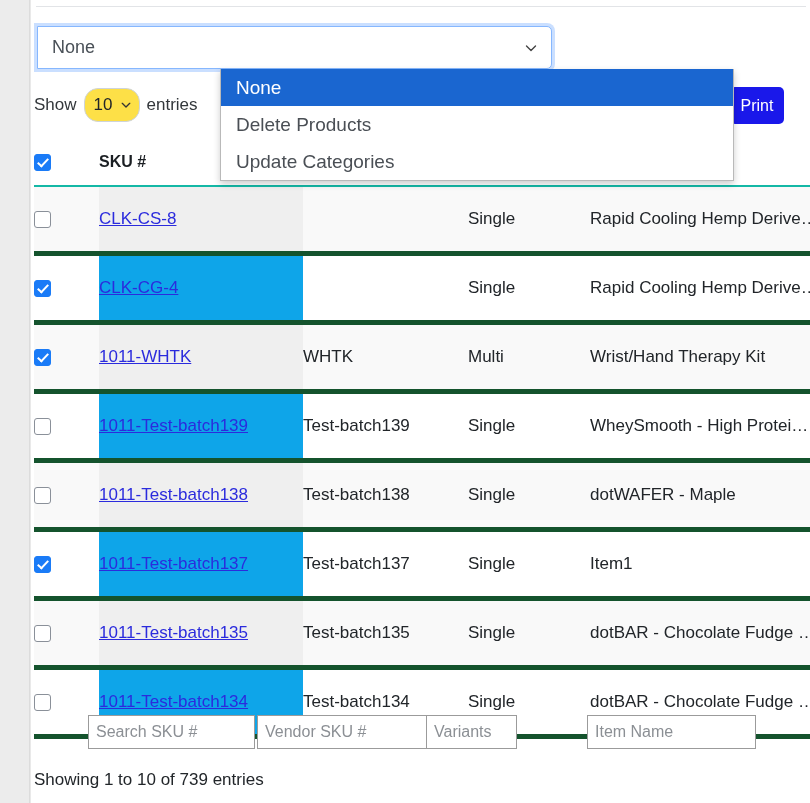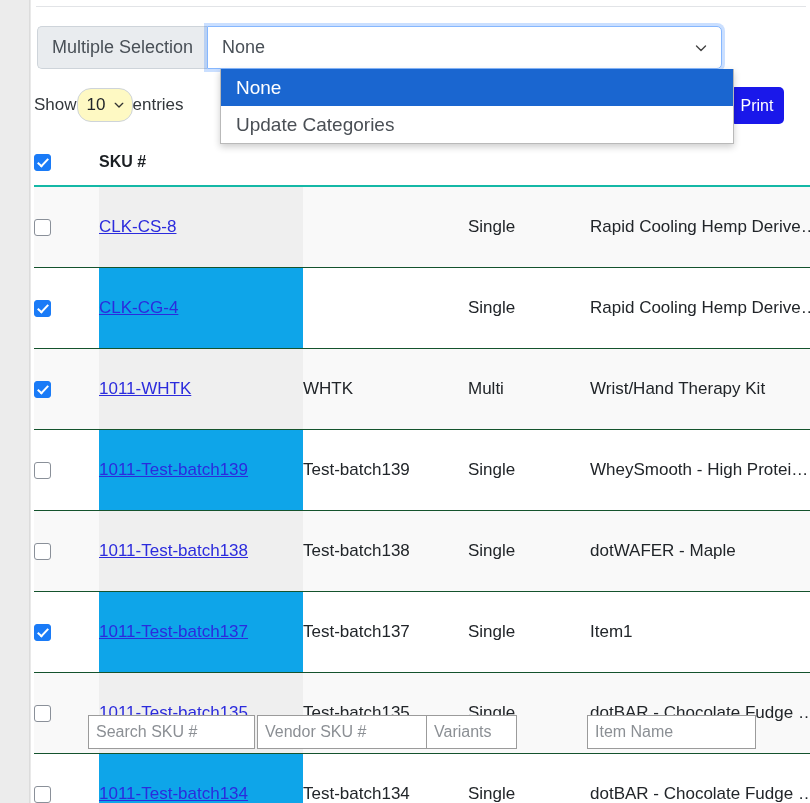--- a/index.html
+++ b/index.html
@@ -115,28 +115,29 @@
   }
 
   
   .show-entries {
     position: absolute;
     left: 3px; top: 88px;
     display: flex;
     align-items: center;
     font-size: 17px;
     color: #33373b;
+    gap: 7px;
   }
   .entries-select {
     position: relative;
     width: 56px; height: 34px;
     box-sizing: border-box;
     border: 1px solid #ced4da;
     border-radius: 14px;
-    background: #fef9c3;
+    background: #fde047;
     display: flex;
     align-items: center;
     padding-left: 9px;
     font-size: 17px;
     color: #212529;
     cursor: pointer;
   }
   .entries-select .sel-caret { right: 8px; width: 10px; height: 10px; }
 
   
@@ -180,22 +181,22 @@
     color: #1b1f23;
     padding: 14px 0 14px 0;
     border-bottom: 2px solid #14b8a6;
     vertical-align: middle;
     background: #fff;
   }
   th.th-chk { padding-left: 26px; }
   th.th-sku { padding-left: 66px; }
 
   table.grid tbody td {
-    padding: 30px 0;
-    border-bottom: 1px solid #14532d;
+    padding: 22px 0;
+    border-bottom: 5px solid #14532d;
     vertical-align: middle;
     background: #ffffff;
   }
   table.grid tbody tr.odd td { background: #f9f9f9; }
   table.grid tbody td.td-sku { background: #0ea5e9; }
   table.grid tbody tr.odd td.td-sku { background: #efefef; }
 
   td.td-chk { padding-left: 26px; }
   td.td-sku { padding-left: 66px; }
 
@@ -275,35 +276,35 @@
 </head>
 <body>
 
 <div class="page-gutter"></div>
 
 <div class="content">
 
   <div class="top-rule"></div>
 
   <div class="sel-group">
-    <div class="sel-prepend">Multiple Selection</div>
     <div class="sel-box-wrap">
       <div class="sel-box">
         <span>None</span>
         <span class="sel-caret">
           <svg viewBox="0 0 12 12" width="12" height="12" aria-hidden="true">
             <path d="M1.5 4 L6 8.5 L10.5 4" fill="none" stroke="#444" stroke-width="1.4" stroke-linecap="round" stroke-linejoin="round"></path>
           </svg>
         </span>
       </div>
     </div>
   </div>
 
   <div class="sel-menu">
     <div class="sel-opt selected">None</div>
+    <div class="sel-opt">Delete Products</div>
     <div class="sel-opt">Update Categories</div>
   </div>
 
   <div class="show-entries">
     <span>Show</span>
     <span class="entries-select">
       <span>10</span>
       <span class="sel-caret">
         <svg viewBox="0 0 12 12" width="10" height="10" aria-hidden="true">
           <path d="M1.5 4 L6 8.5 L10.5 4" fill="none" stroke="#333" stroke-width="1.6" stroke-linecap="round" stroke-linejoin="round"></path>
@@ -444,14 +445,15 @@
     </table>
   </div>
 
   <div class="search-row">
     <input class="s-input s-sku" placeholder="Search SKU #" style="">
     <input class="s-input s-vsku" placeholder="Vendor SKU #" style="">
     <input class="s-input s-var" placeholder="Variants" style="">
     <input class="s-input s-item" placeholder="Item Name" style="">
   </div>
 
+  <div class="showing">Showing 1 to 10 of 739 entries</div>
 
 </div>
 
 </body></html>

